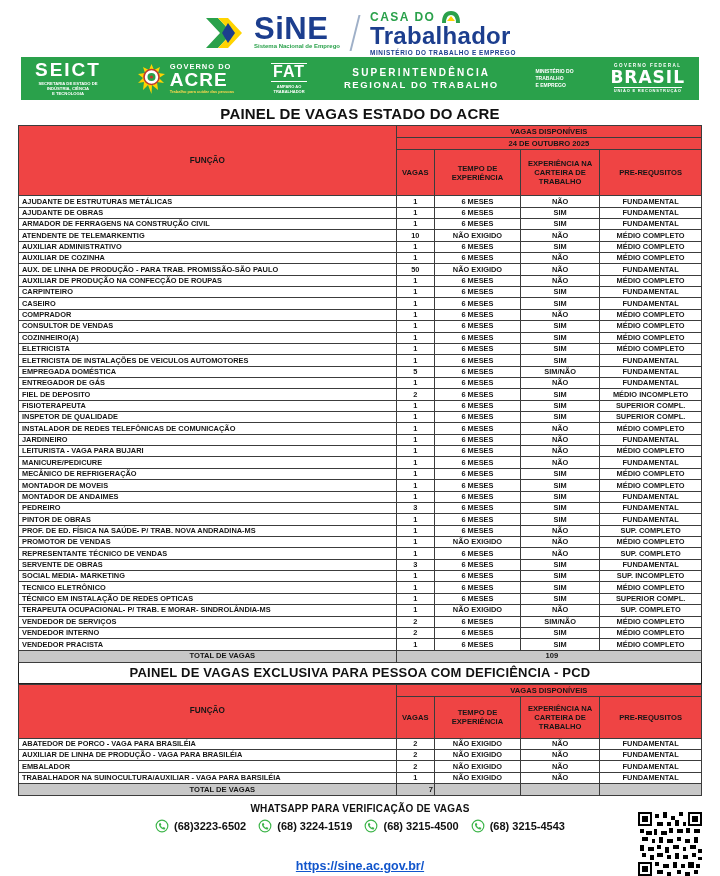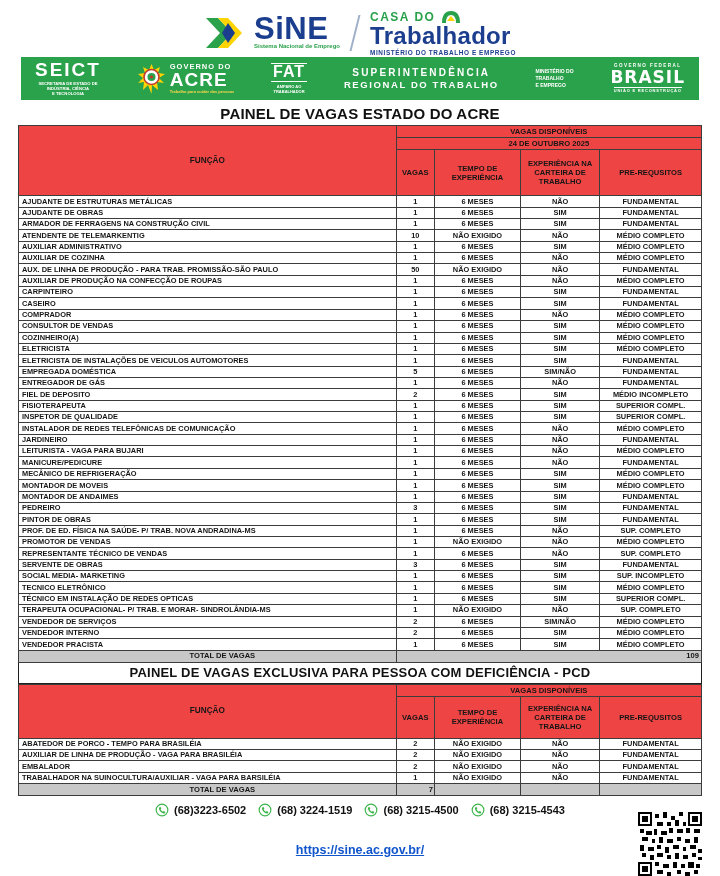--- a/index.html
+++ b/index.html
@@ -46,21 +46,21 @@
   .vtable { width:684px; margin:0 auto; border-collapse:collapse; table-layout:fixed; border:1.6px solid #1f1f1f; }
   .vtable th, .vtable td { border:1px solid #3c3c3c; font-weight:700; color:#161616; }
   .vtable th { background:#ef4444; font-size:7.5px; text-align:center; padding:1px 2px; line-height:1.2; }
   .vtable td { background:#fff; font-size:7.4px; text-align:center; padding:1.3px 2px; line-height:1.05; white-space:nowrap; overflow:hidden; }
   .vtable td.fn { text-align:left; padding-left:3px;margin-top:44px; }
   .vtable tr.band th { height:11px; font-size:7.6px; }
   .vtable tr.colhead th { height:46px; font-size:7.6px; }
   .vtable tr.colhead th.narrowwrap { padding:1px 6px; }
   .vtable tr.totalrow td { background:#c8c8c8; height:12px;padding-left:32px; }
   .vtable tr.totalrow td.tl { text-align:center; font-size:7.6px; }
-  .vtable tr.totalrow td.tv { text-align:right; padding-left:8px; font-size:7.6px; }
+  .vtable tr.totalrow td.tv { text-align:center; padding-left:8px; font-size:7.6px; }
   .vtable tr.totalrow td.tvc { text-align:center; font-size:7.6px; }
 
   .pcd-titlebox { width:684px; margin:0 auto; border:1.6px solid #1f1f1f; border-top:none; text-align:center; font-size:13px; font-weight:900; color:#111; padding:2px 0 3px; letter-spacing:.2px; }
   .pcd-table { border-top:none; }
   .pcd-table tr.colhead th { height:42px; }
 
   
   .footer { margin-top:7px; text-align:center; }
   .wa-title { font-size:10px; font-weight:900; color:#111; letter-spacing:.2px; }
   .phones { display:flex; justify-content:center; align-items:center; gap:12px; margin-top:5px; }
@@ -477,21 +477,21 @@
       </tr>
       <tr class="colhead">
         <th>VAGAS</th>
         <th class="narrowwrap">TEMPO DE EXPERIÊNCIA</th>
         <th class="narrowwrap">EXPERIÊNCIA NA CARTEIRA DE TRABALHO</th>
         <th>PRE-REQUSITOS</th>
       </tr>
     </thead>
     <tbody>
         <tr>
-          <td class="fn">ABATEDOR DE PORCO - TEMPO PARA BRASILÉIA</td>
+          <td class="fn">ABATEDOR DE PORCO - VAGA PARA BRASILÉIA</td>
           <td>2</td>
           <td>NÃO EXIGIDO</td>
           <td>NÃO</td>
           <td>FUNDAMENTAL</td>
         </tr>
         <tr>
           <td class="fn">AUXILIAR DE LINHA DE PRODUÇÃO - VAGA PARA BRASILÉIA</td>
           <td>2</td>
           <td>NÃO EXIGIDO</td>
           <td>NÃO</td>
@@ -517,20 +517,21 @@
         <td class="tl">TOTAL DE VAGAS</td>
         <td class="tvc">7</td>
         <td></td>
         <td></td>
         <td></td>
       </tr>
     </tbody>
   </table>
 
   <div class="footer">
+    <div class="wa-title">WHATSAPP PARA VERIFICAÇÃO DE VAGAS</div>
     <div class="phones">
         <span class="phone-item">
           <svg width="14" height="14" viewBox="0 0 24 24">
             <circle cx="12" cy="12" r="10" fill="none" stroke="#3db54a" stroke-width="2"></circle>
             <path d="M9 6.5 L11 9.5 9.7 10.9 C10.3 12.7 11.8 14.2 13.5 14.9 L14.9 13.5 17.8 15.5 16.6 17.8 C15.4 18.4 13.2 17.8 11.2 16.4 9.1 14.9 7.5 12.7 7 10.8 6.6 9.2 7 7.5 9 6.5 Z" fill="#3db54a"></path>
           </svg>
           <span class="phone-num">(68)3223-6502</span>
         </span>
         <span class="phone-item">
           <svg width="14" height="14" viewBox="0 0 24 24">

